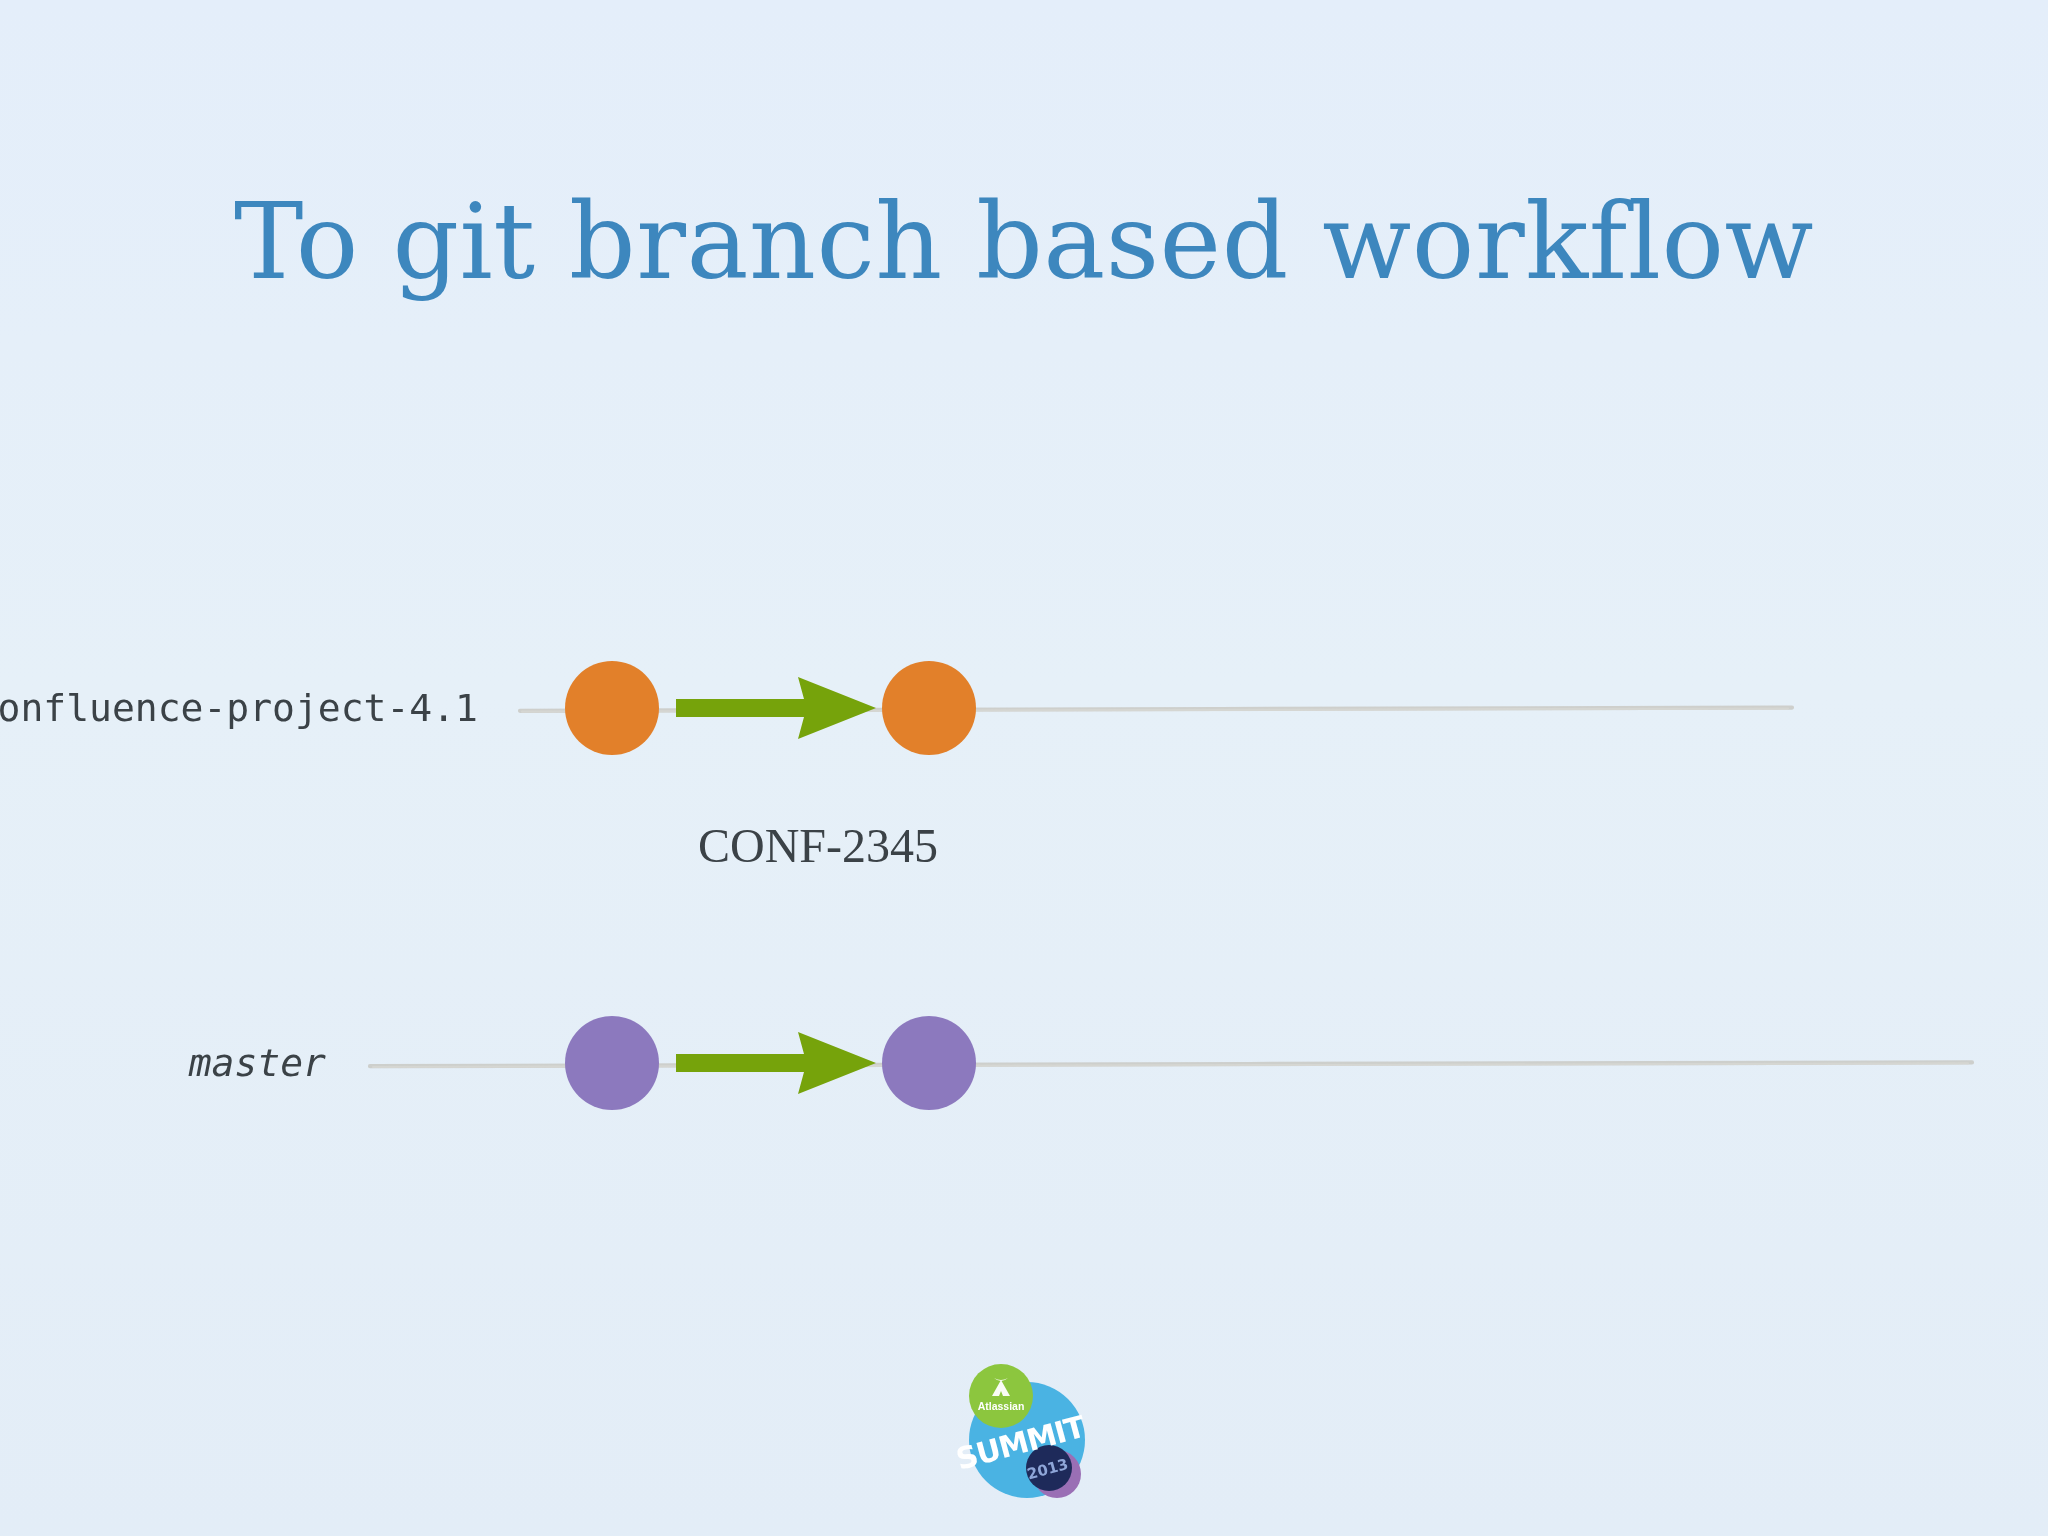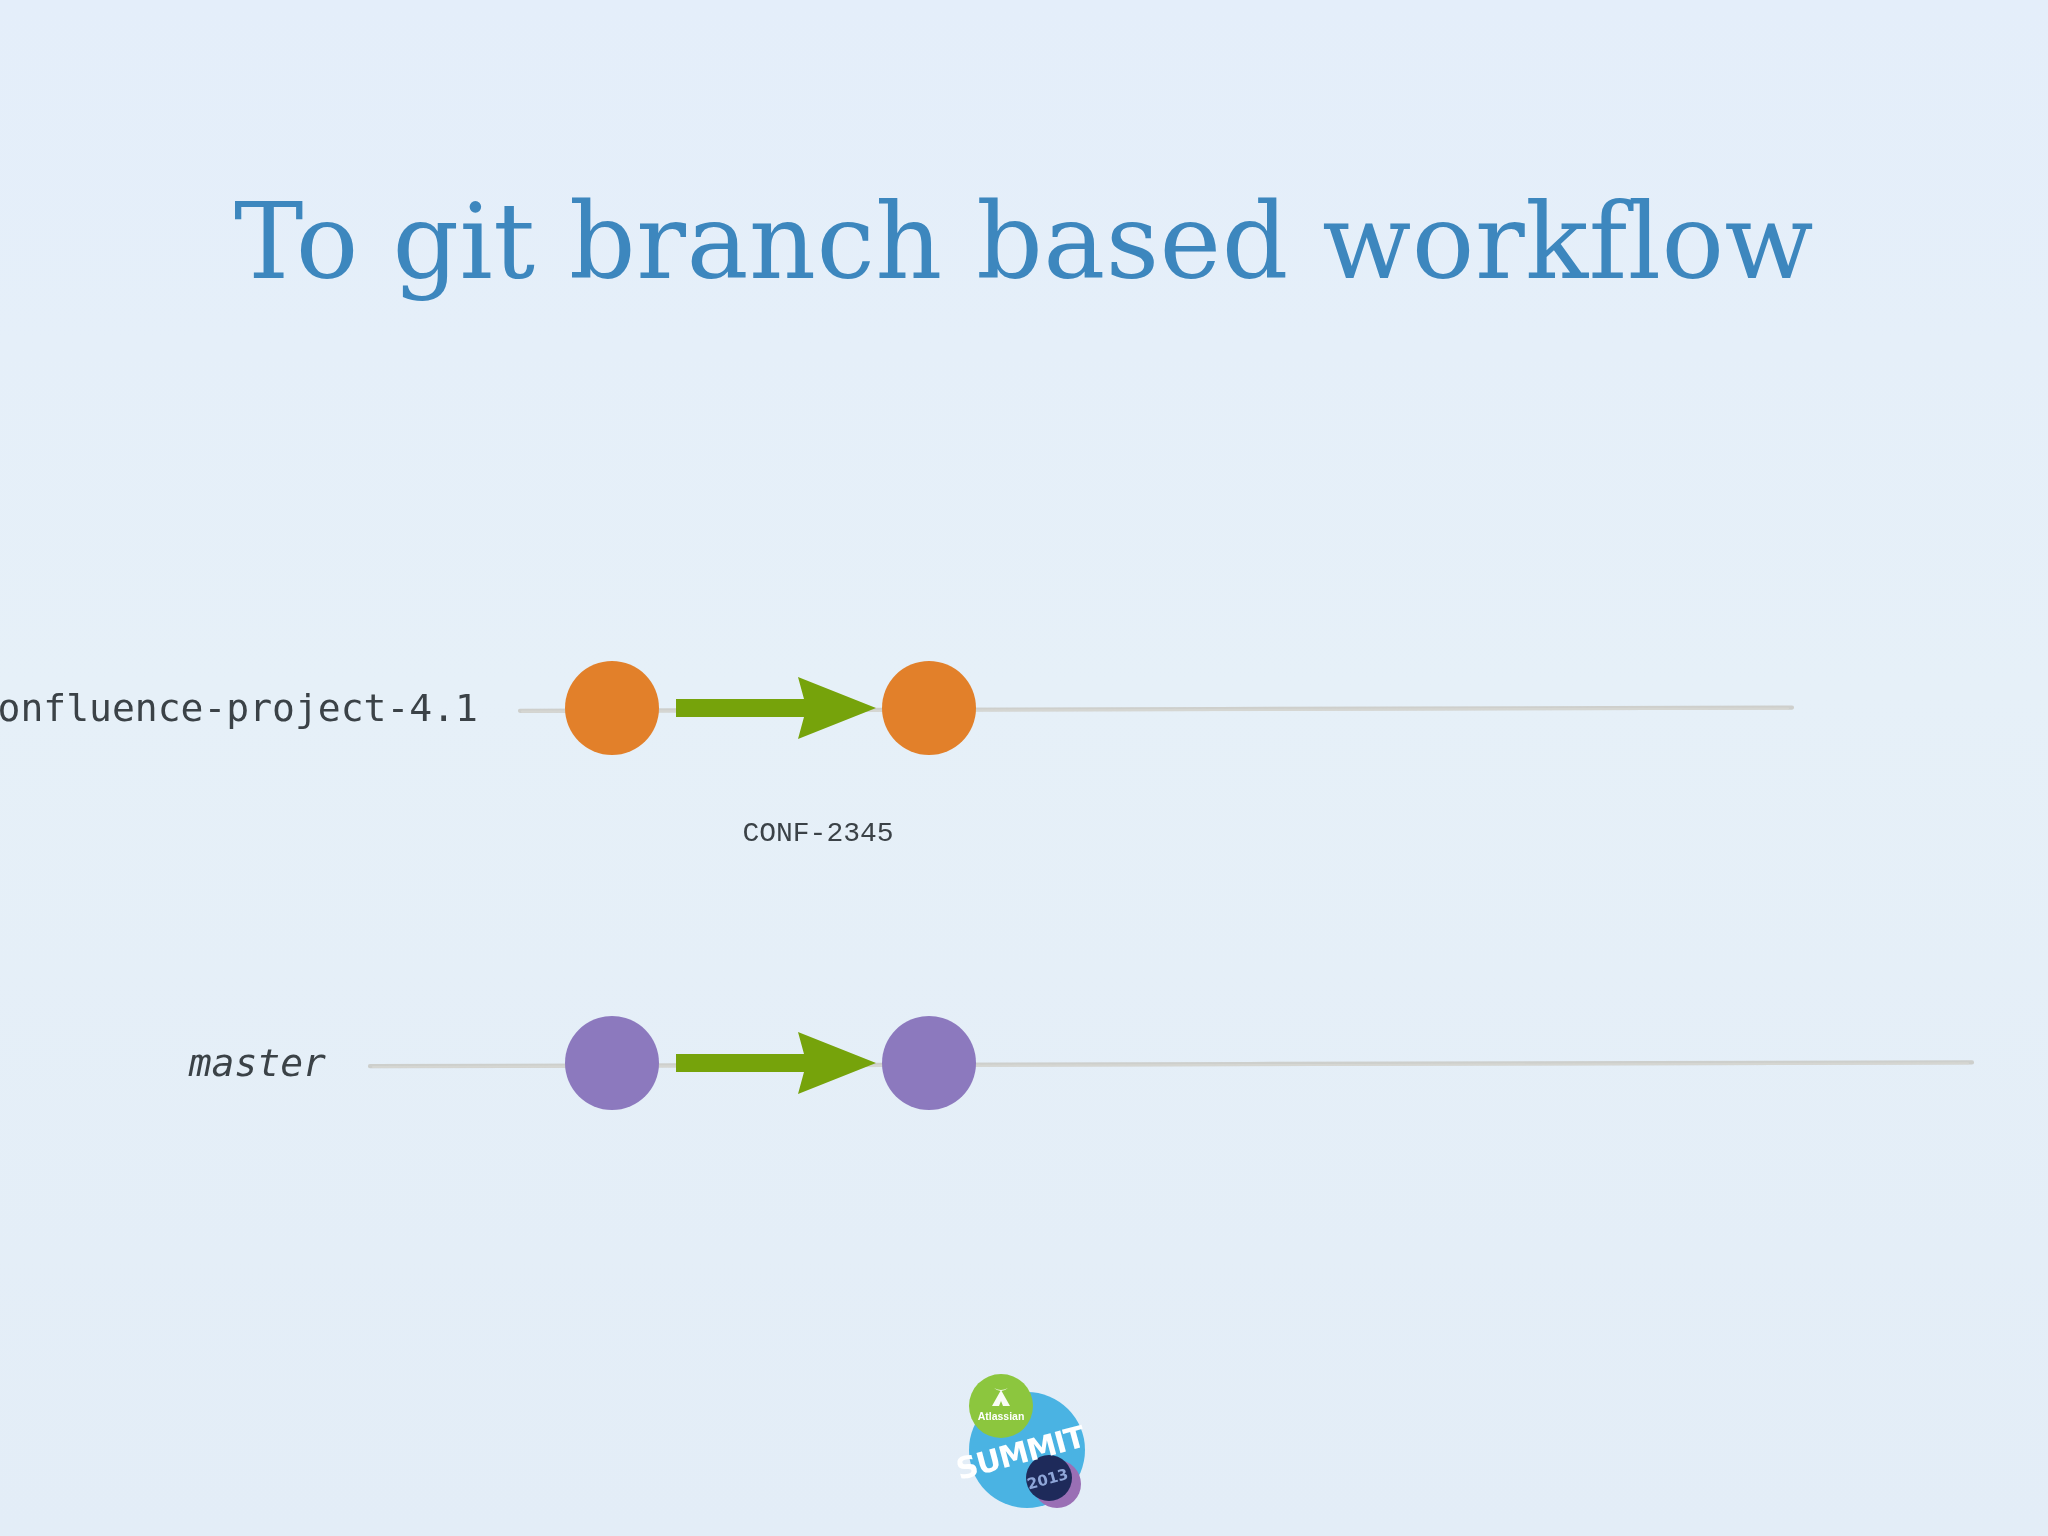--- a/index.html
+++ b/index.html
@@ -77,33 +77,33 @@
   
   .arrow {
     position: absolute;
     transform: translateY(-50%);
   }
   .arrow svg { display: block; }
 
   
   .arrow-caption {
     position: absolute;
-    font-family: Liberation Mono, monospace;
-    font-size: 28px;
+    font-family: Liberation Serif, serif;
+    font-size: 48px;
     color: #3b4247;
     white-space: nowrap;
     transform: translateX(-50%);
     letter-spacing: 0px;
   }
 
   
   .footer-logo {
     position: absolute;
     left: 50%;
-    bottom: 18px;
+    bottom: 28px;
     width: 150px;
     height: 150px;
     transform: translateX(-50%);
   }
   .footer-logo svg { display: block; }
 </style>
 </head>
 <body>
 
 <div class="slide">

